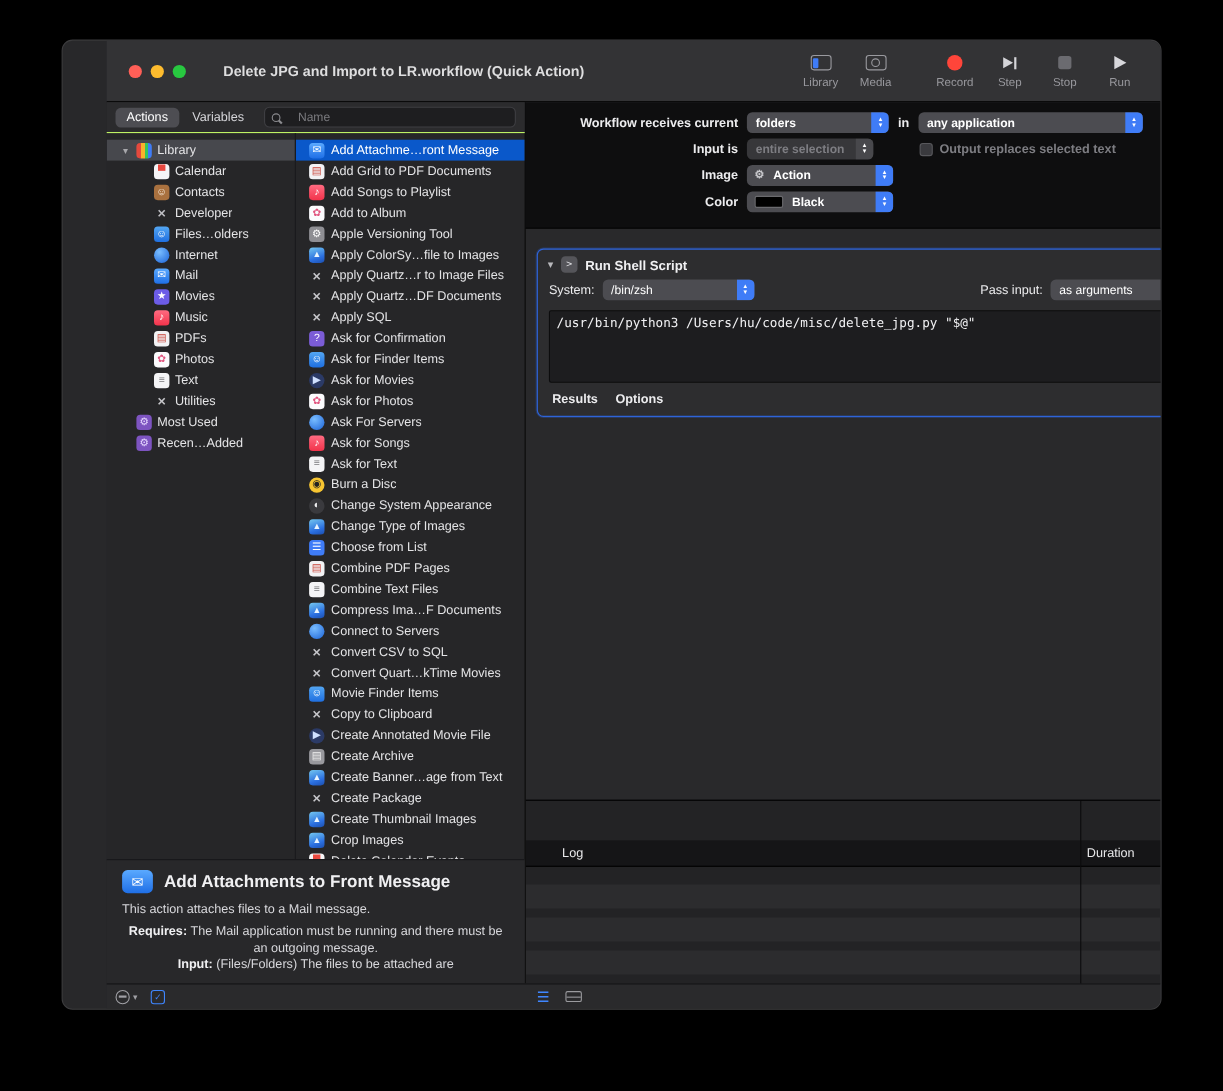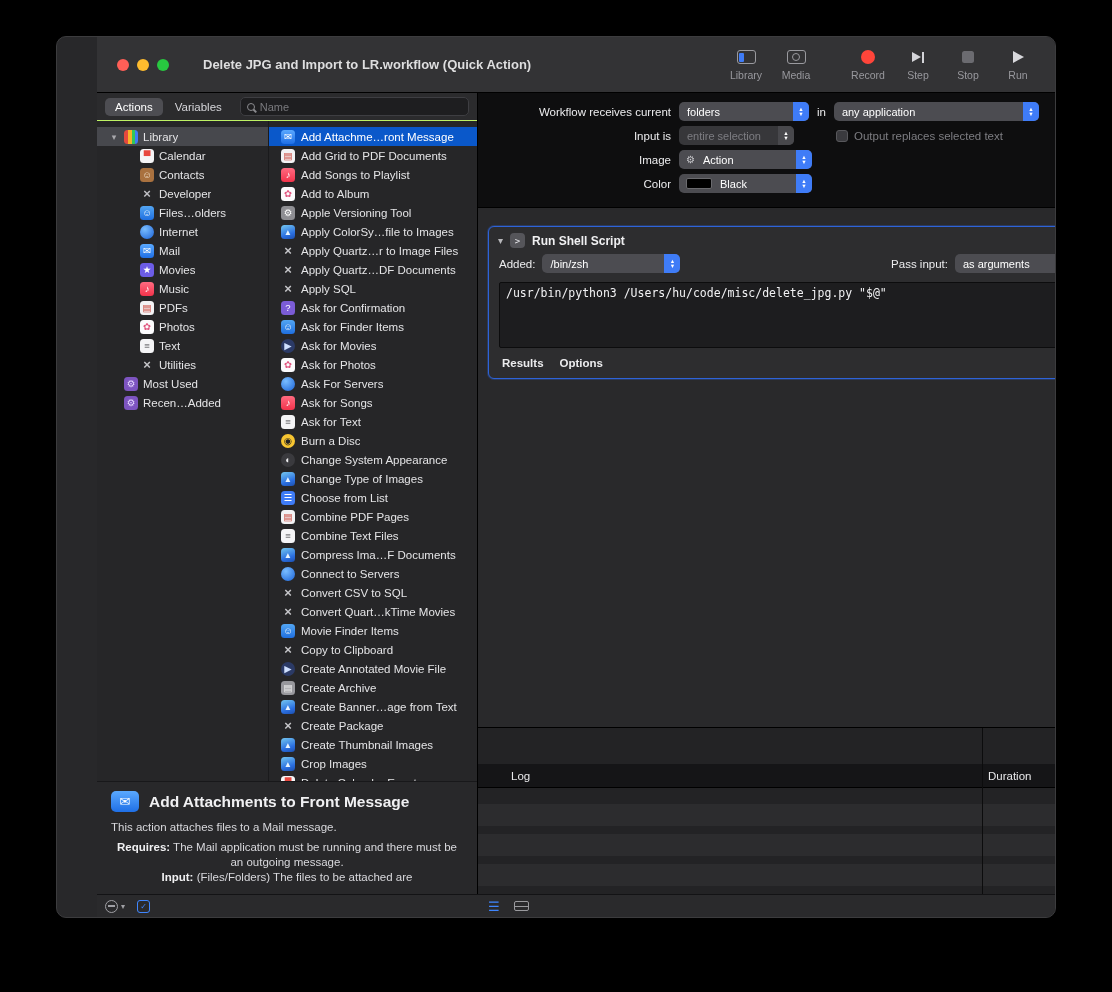--- a/index.html
+++ b/index.html
@@ -36,21 +36,21 @@
   
   .main { flex:1; display:flex; min-height:0; }
   .left { width:381px; flex:0 0 auto; display:flex; flex-direction:column; background:#262628; border-right:1px solid #000; }
   .left-toolbar { height:28px; flex:0 0 auto; display:flex; align-items:center; gap:8px; padding:0 8px;
                   background:#2b2b2d; border-bottom:1px solid #bef264; }
   .seg { display:flex; align-items:center; gap:2px; }
   .seg-btn { border:none; background:transparent; color:#d6d6da; font-size:11.5px; padding:3px 10px;
              border-radius:5px; font-family:inherit; cursor:default; }
   .seg-btn.active { background:#4d4d52; color:#fff; }
   .search { flex:1; height:19px; background:#1e1e20; border:1px solid #3e3e42; border-radius:5px;
-            display:flex; align-items:center; padding:0 6px; gap:5px; }
+            display:flex; align-items:center; padding:0 6px; gap:16px; }
   .mag { width:8px; height:8px; border:1.5px solid #8a8a8e; border-radius:50%; position:relative; flex:0 0 auto; }
   .mag::after { content:""; position:absolute; width:4px; height:1.5px; background:#8a8a8e;
                 transform:rotate(45deg); right:-3.5px; bottom:-1.5px; }
   .search input { flex:1; background:transparent; border:none; outline:none; color:#e8e8ea;
                   font-size:11px; font-family:inherit; min-width:0; }
   .search input::placeholder { color:#7a7a7e; }
 
   .columns { flex:1; display:flex; min-height:0; }
   .sidebar { width:172px; flex:0 0 auto; border-right:1px solid #1a1a1c; padding-top:6px; overflow:hidden; }
   .actions-list { flex:1; padding-top:6px; overflow:hidden; }
@@ -80,21 +80,21 @@
   .desc-icon { width:28px; height:21px; border-radius:5px; background:linear-gradient(180deg,#5aa9ff,#1f6fe6);
                color:#fff; display:flex; align-items:center; justify-content:center; font-size:13px; }
   .desc h2 { font-size:15.5px; font-weight:700; color:#f0f0f2; }
   .desc-summary { font-size:11.5px; color:#d8d8dc; margin-bottom:7px; }
   .desc-line { font-size:11.5px; color:#d8d8dc; text-align:center; line-height:1.32; }
   .desc-line b { color:#f0f0f2; }
 
   
   .right { flex:1; display:flex; flex-direction:column; min-width:0; background:#29292b; }
   .config { flex:0 0 115px; background:#0e0e0f; padding:9px 16px 0; border-bottom:1px solid #000; }
-  .cfg-row { display:flex; align-items:center; height:19px; margin-bottom:5px; }
+  .cfg-row { display:flex; align-items:center; height:19px; margin-bottom:5px;font-weight:bold; }
   .cfg-label { width:177px; flex:0 0 auto; text-align:right; margin-right:8px; font-size:11.5px; color:#ececee; }
   .cfg-in { margin:0 8px; font-size:11.5px; color:#ececee; }
 
   .popup { display:inline-flex; align-items:center; height:19px; background:#4c4c51; border-radius:5px;
            font-size:11px; color:#fff; overflow:hidden; cursor:default; }
   .popup-val { padding:0 6px 0 8px; flex:1; white-space:nowrap; overflow:hidden; }
   .popup-cap { width:16px; align-self:stretch; background:#3f7cf7; display:flex; flex-direction:column;
                align-items:center; justify-content:center; flex:0 0 auto; }
   .popup-cap::before { content:"▲"; font-size:5.5px; line-height:5px; color:#fff; }
   .popup-cap::after  { content:"▼"; font-size:5.5px; line-height:5px; color:#fff; }
@@ -502,21 +502,21 @@
 
         <div class="canvas">
           <div class="card">
             <div class="card-header">
               <span class="card-chev">▾</span>
               <span class="card-icon" id="shell-icon" style="background: rgb(85, 85, 90); color: rgb(232, 232, 236);">&gt;</span>
               <span class="card-title">Run Shell Script</span>
               <span class="card-close">×</span>
             </div>
             <div class="shell-row">
-              <span class="srlabel">Added:</span>
+              <span class="srlabel">System:</span>
               <span class="popup w138">
                 <span class="popup-val">/bin/zsh</span>
                 <span class="popup-cap"></span>
               </span>
               <span class="spacer"></span>
               <span class="srlabel">Pass input:</span>
               <span class="popup w120">
                 <span class="popup-val">as arguments</span>
                 <span class="popup-cap"></span>
               </span>

